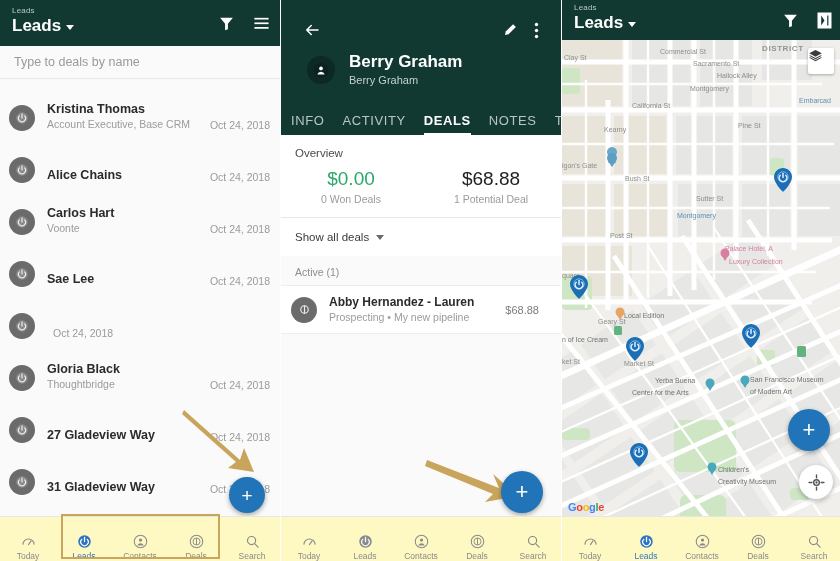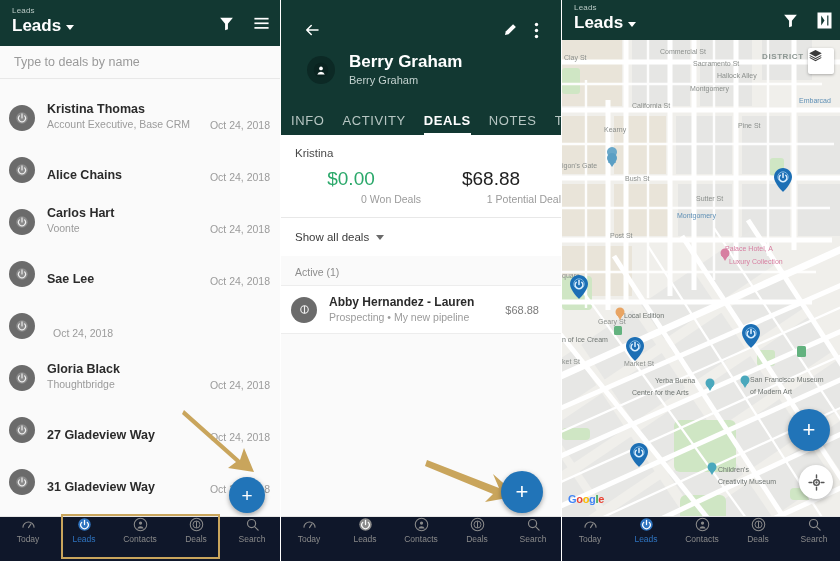--- a/index.html
+++ b/index.html
@@ -24,21 +24,21 @@
   .lead-list{background:#fafafa;}
   .lead-row{display:flex;align-items:flex-end;height:52px;padding:0 10px 0 9px;box-sizing:border-box;position:relative;}
   .lead-row:after{content:"";position:absolute;left:0;right:0;bottom:0;height:0;}
   .avatar{width:26px;height:26px;border-radius:50%;background:#6b6b6b;flex:0 0 26px;display:flex;align-items:center;justify-content:center;margin-right:12px;}
   .lead-texts{flex:1;min-width:0;}
   .lead-name{font-size:12.5px;font-weight:bold;color:#2b2b2b;line-height:15px;white-space:nowrap;overflow:hidden;text-overflow:ellipsis;}
   .lead-sub{font-size:10.5px;color:#9b9b9b;line-height:13px;margin-top:1px;white-space:nowrap;overflow:hidden;text-overflow:ellipsis;}
   .lead-date{font-size:10.5px;color:#9b9b9b;flex:0 0 auto;margin-left:6px;}
 
   
-  .bottomnav{position:absolute;left:0;right:0;bottom:0;height:44px;background:#0f172a;border-top:1px solid #e6e6e6;display:flex;align-items:flex-start;z-index:6;}
+  .bottomnav{position:absolute;left:0;right:0;bottom:0;height:44px;background:#fef9c3;border-top:1px solid #e6e6e6;display:flex;align-items:flex-end;z-index:6;}
   .navitem{flex:1;display:flex;flex-direction:column;align-items:center;justify-content:center;gap:2px;color:#8a8a8a;}
   .navitem .lbl{font-size:8.5px;line-height:10px;}
   .navitem.active{color:#2f74c0;}
   .nav-highlight{position:absolute;border:2px solid #c9a55c;box-sizing:border-box;z-index:7;pointer-events:none;}
 
   
   .arrow{position:absolute;z-index:5;}
 
   
   .fab{position:absolute;width:36px;height:36px;border-radius:50%;background:#2174b8;box-shadow:0 2px 5px rgba(0,0,0,.35);display:flex;align-items:center;justify-content:center;color:#fff;font-size:19px;line-height:1;z-index:5;}
@@ -56,21 +56,21 @@
   .p2-tab.active{color:#fff;font-weight:bold;}
   .p2-tab.active:after{content:"";position:absolute;left:0;right:0;bottom:0;height:2px;background:#fff;}
 
   .card{background:#fff;}
   .sec-title{font-size:11.5px;color:#4a4a4a;padding:12px 14px 8px 14px;}
   .overview{display:flex;padding:0 0 12px 0;}
   .ov-col{flex:1;text-align:center;}
   .ov-val{font-size:19px;line-height:23px;}
   .ov-val.green{color:#2aa86a;}
   .ov-val.dark{color:#222;}
-  .ov-lbl{font-size:10.5px;color:#9b9b9b;margin-top:3px;text-align:right;}
+  .ov-lbl{font-size:10.5px;color:#9b9b9b;margin-top:3px;}
   .divider{height:1px;background:#e8e8e8;}
   .showall{display:flex;align-items:center;gap:7px;font-size:11.5px;color:#3b3b3b;padding:13px 14px;background:#fff;}
   .caret-dark{width:0;height:0;border-left:4px solid transparent;border-right:4px solid transparent;border-top:5px solid #6a6a6a;}
   .active-hdr{font-size:10.5px;color:#8d8d8d;padding:10px 14px 7px 14px;background:#fafafa;}
   .deal-row{display:flex;align-items:center;background:#fff;padding:9px 22px 9px 10px;border-top:1px solid #ededed;border-bottom:1px solid #ededed;}
   .deal-name{font-size:12px;font-weight:bold;color:#2b2b2b;line-height:15px;}
   .deal-sub{font-size:10.5px;color:#9b9b9b;line-height:13px;margin-top:1px;}
   .deal-amt{font-size:11px;color:#7c7c7c;margin-left:auto;}
   .p2-body{position:absolute;top:135px;left:0;right:0;bottom:0;background:#fafafa;}
 
@@ -79,21 +79,21 @@
   .map{position:absolute;top:40px;left:0;right:0;bottom:0;overflow:hidden;background:#eef0ec;}
   .map svg{position:absolute;top:0;left:0;}
   .map-label{position:absolute;font-size:7px;color:#8b8f8c;white-space:nowrap;transform-origin:left top;}
   .map-label.big{font-size:8px;font-weight:bold;color:#8d9793;letter-spacing:.6px;}
   .map-label.poi{color:#6f7572;}
   .map-label.pink{color:#d77fa1;}
   .map-label.blue{color:#5e8fb5;}
   .pin{position:absolute;width:18px;height:24px;}
   .layers-btn{position:absolute;right:8px;top:8px;width:26px;height:26px;background:#fff;border-radius:2px;box-shadow:0 1px 3px rgba(0,0,0,.3);display:flex;align-items:center;justify-content:center;}
   .locate-btn{position:absolute;right:9px;bottom:62px;width:34px;height:34px;border-radius:50%;background:#fff;box-shadow:0 2px 5px rgba(0,0,0,.3);display:flex;align-items:center;justify-content:center;}
-  .gmark{position:absolute;left:6px;bottom:56px;font-size:11px;font-weight:bold;letter-spacing:-.3px;}
+  .gmark{position:absolute;left:6px;bottom:48px;font-size:11px;font-weight:bold;letter-spacing:-.3px;}
   .gmark span:nth-child(1){color:#4285F4;}
   .gmark span:nth-child(2){color:#EA4335;}
   .gmark span:nth-child(3){color:#FBBC05;}
   .gmark span:nth-child(4){color:#4285F4;}
   .gmark span:nth-child(5){color:#34A853;}
   .gmark span:nth-child(6){color:#EA4335;}
 </style>
 </head>
 <body>
 
@@ -361,21 +361,21 @@
         <div class="p2-tab">ACTIVITY</div>
         <div class="p2-tab active">DEALS</div>
         <div class="p2-tab">NOTES</div>
         <div class="p2-tab">TASKS</div>
 
       </div>
     </div>
 
     <div class="p2-body">
       <div class="card">
-        <div class="sec-title">Kristina</div>
+        <div class="sec-title">Overview</div>
         <div class="overview">
           <div class="ov-col">
             <div class="ov-val green">$0.00</div>
             <div class="ov-lbl">0 Won Deals</div>
           </div>
           <div class="ov-col">
             <div class="ov-val dark">$68.88</div>
             <div class="ov-lbl">1 Potential Deal</div>
           </div>
         </div>
@@ -593,21 +593,21 @@
           <path d="M-10 396 L300 258"></path>
             <path d="M-10 446 L300 306"></path>
             <path d="M0 496 L300 358"></path>
           <path d="M86 206 L288 521"></path>
             <path d="M152 188 L300 412"></path>
             <path d="M20 250 L215 521"></path>
         </g>
       </svg>
 
       <div id="map-labels">
-          <div class="map-label big" style="left: 200px; top: 12px;">DISTRICT</div>
+          <div class="map-label big" style="left: 200px; top: 4px;">DISTRICT</div>
           <div class="map-label" style="left: 2px; top: 14px;">Clay St</div>
           <div class="map-label" style="left: 98px; top: 8px;">Commercial St</div>
           <div class="map-label" style="left: 131px; top: 20px;">Sacramento St</div>
           <div class="map-label" style="left: 155px; top: 32px;">Hallock Alley</div>
           <div class="map-label blue" style="left: 237px; top: 57px;">Embarcad</div>
           <div class="map-label" style="left: 70px; top: 62px;">California St</div>
           <div class="map-label" style="left: 128px; top: 45px;">Montgomery</div>
           <div class="map-label" style="left: 176px; top: 82px;">Pine St</div>
           <div class="map-label" style="left: 0px; top: 122px;">igon's Gate</div>
           <div class="map-label" style="left: 63px; top: 135px;">Bush St</div>

